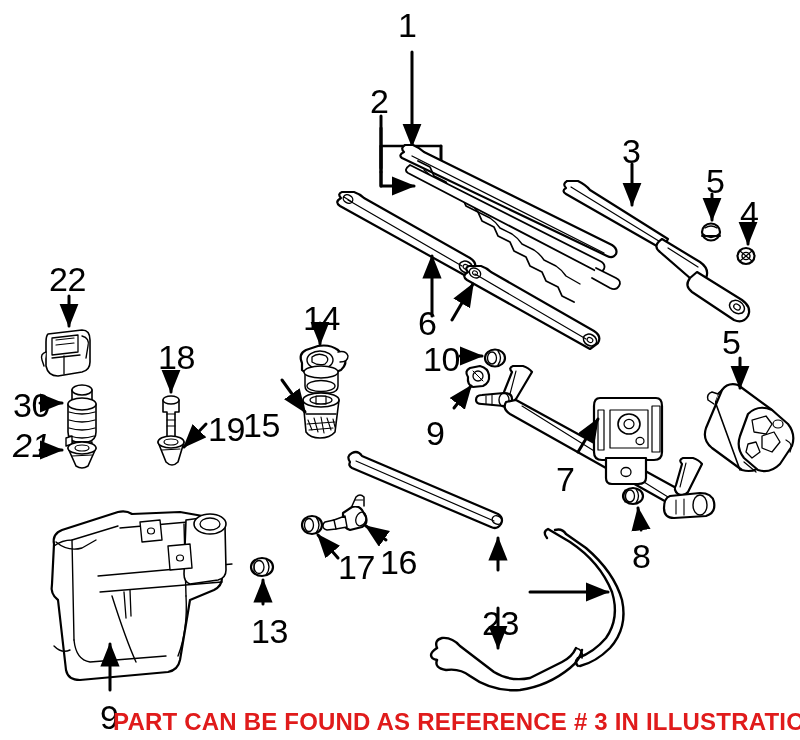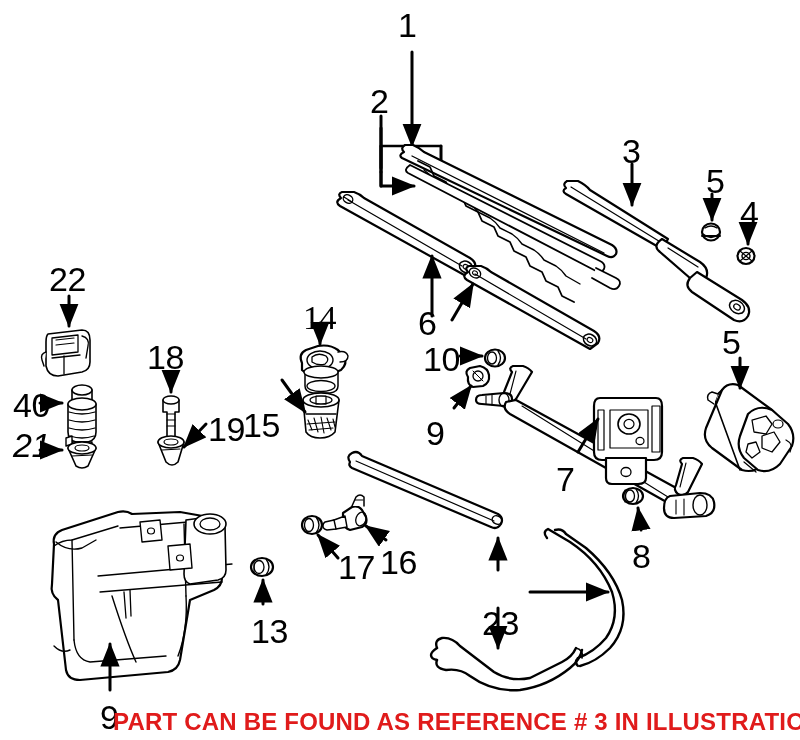--- a/index.html
+++ b/index.html
@@ -435,26 +435,26 @@
   <div class="callout-num" style="left:740px; top:196px;">4</div>
   <div class="callout-num" style="left:706px; top:164px;">5</div>
   <div class="callout-num" style="left:418px; top:306px;">6</div>
   <div class="callout-num" style="left:556px; top:462px;">7</div>
   <div class="callout-num" style="left:632px; top:539px;">8</div>
   <div class="callout-num" style="left:426px; top:416px;">9</div>
   <div class="callout-num" style="left:423px; top:342px;">10</div>
   <div class="callout-num" style="left:722px; top:325px;">5</div>
   <div class="callout-num" style="left:100px; top:700px;">9</div>
   <div class="callout-num" style="left:251px; top:614px;">13</div>
-  <div class="callout-num" style="left:303px; top:301px;font-family:Liberation Serif, serif;">14</div>
+  <div class="callout-num" style="left:303px; top:301px;">14</div>
   <div class="callout-num" style="left:243px; top:364px;margin-top:44px;">15</div>
   <div class="callout-num" style="left:380px; top:545px;">16</div>
   <div class="callout-num" style="left:338px; top:550px;">17</div>
-  <div class="callout-num" style="left:147px; top:340px;">18</div>
+  <div class="callout-num" style="left:158px; top:340px;">18</div>
   <div class="callout-num" style="left:208px; top:412px;">19</div>
-  <div class="callout-num" style="left:13px;  top:388px;">40</div>
+  <div class="callout-num" style="left:13px;  top:388px;">30</div>
   <div class="callout-num" style="left:13px;  top:428px;font-style:italic;">21</div>
   <div class="callout-num" style="left:49px;  top:262px;text-align:center;">22</div>
   <div class="callout-num" style="left:482px; top:606px;">23</div>
 
   <div id="footer-note">PART CAN BE FOUND AS REFERENCE # 3 IN ILLUSTRATION</div>
 
 </div>
 
 </body></html>

